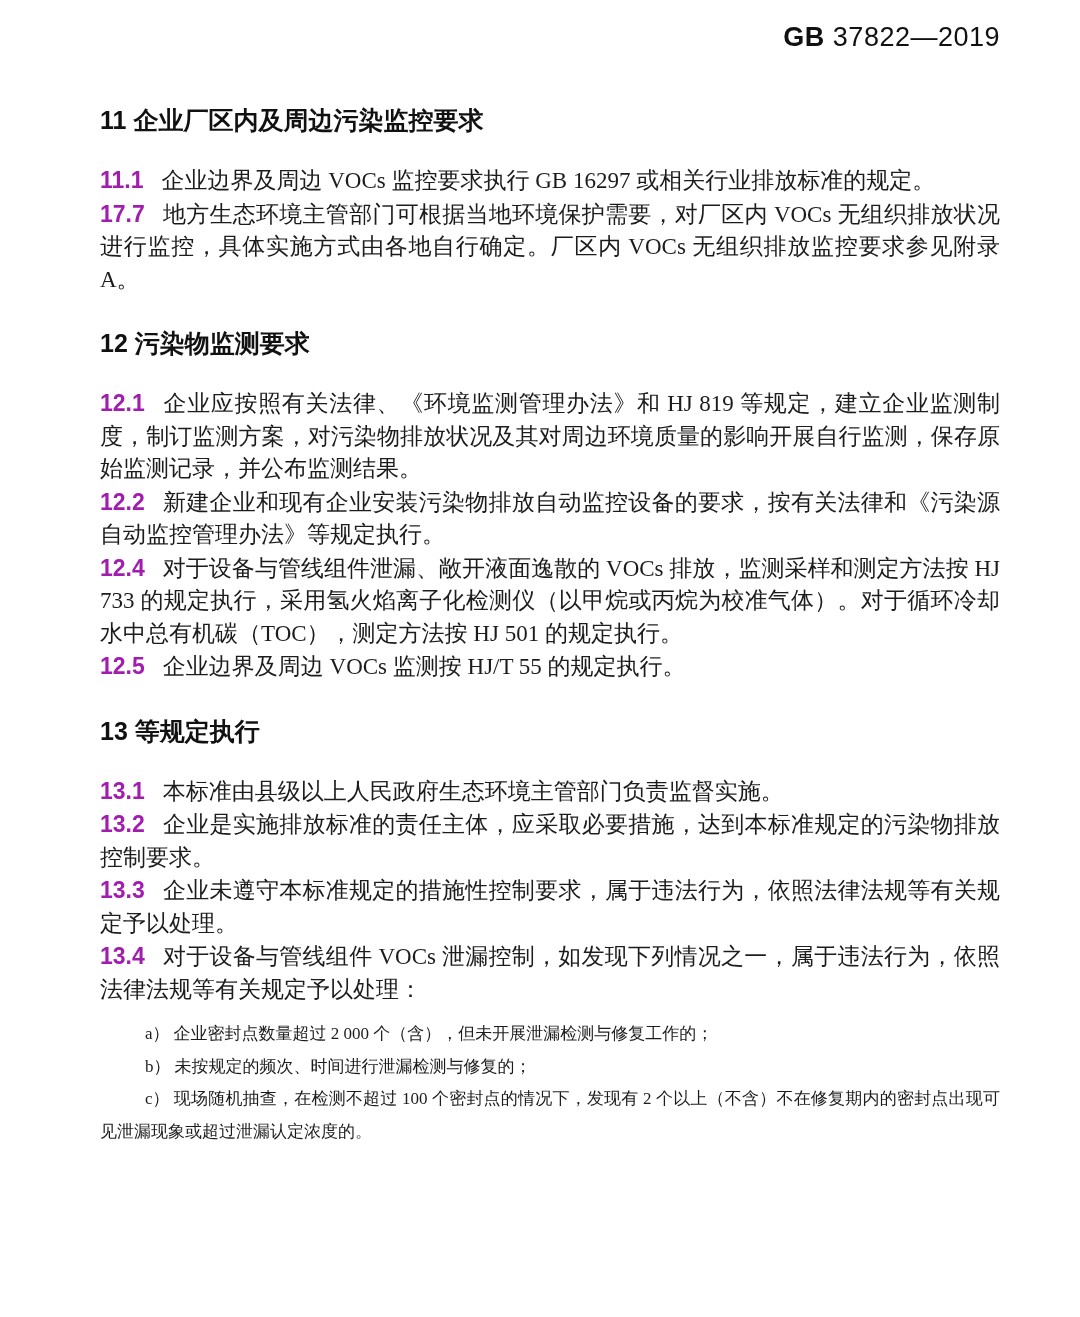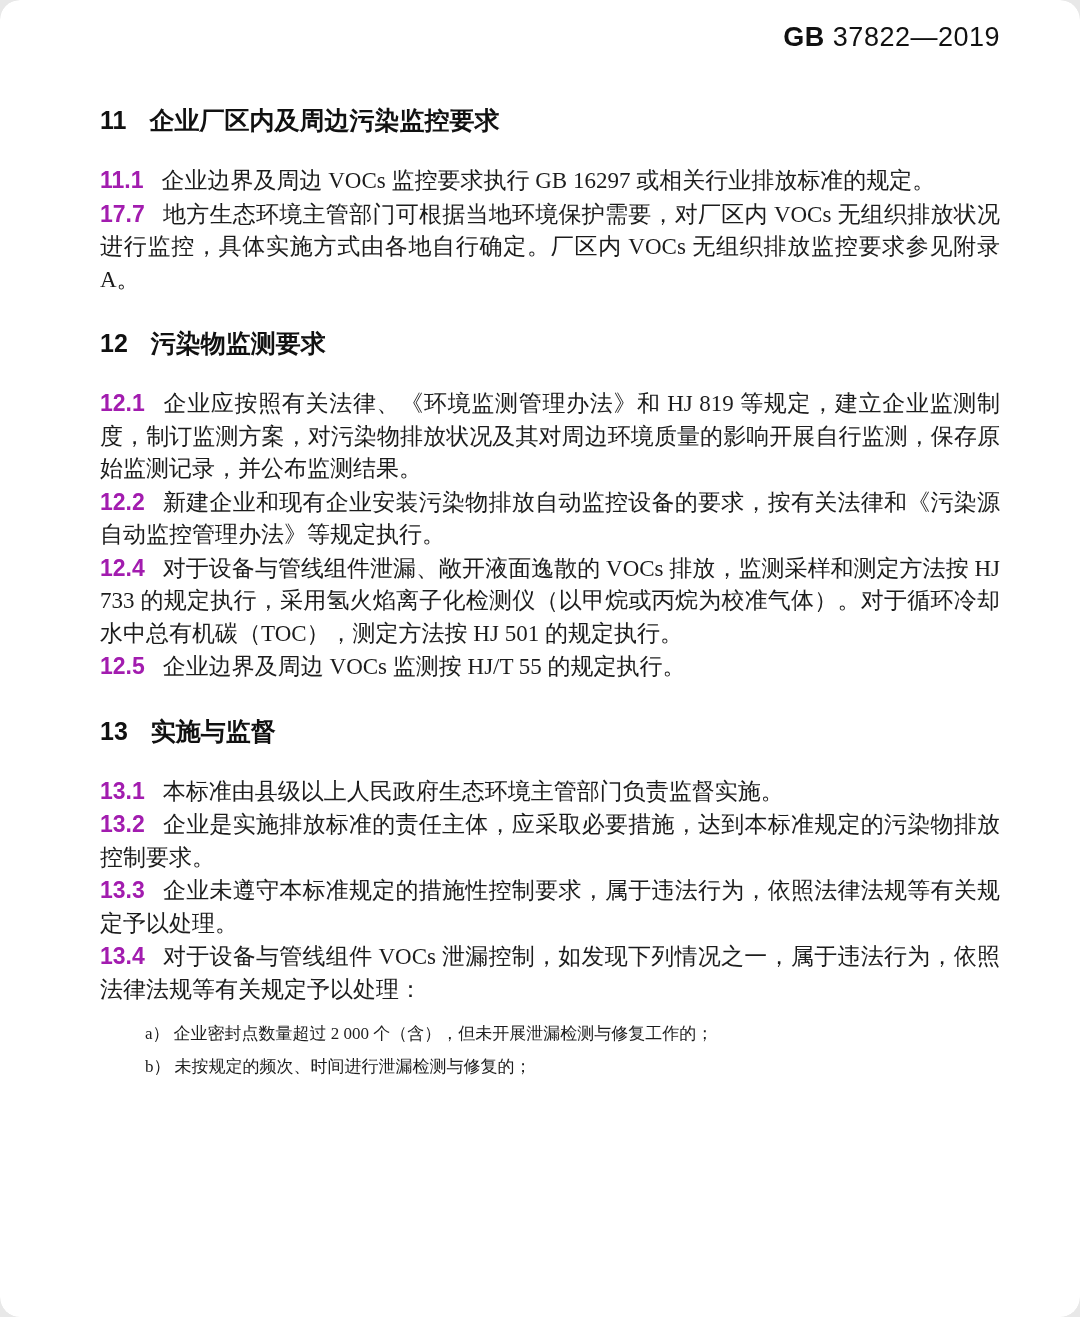--- a/index.html
+++ b/index.html
@@ -1,15 +1,15 @@
 <!DOCTYPE html>
 <html><head>
 <meta charset="utf-8">
 <style>
-  * { margin: 0; padding: 0; box-sizing: border-box; border-radius: 20px; }
+  * { margin: 0; padding: 0; box-sizing: border-box; }
   html, body { background: #e8e8e8; }
   .page {
     position: relative;
     width: 1080px;
     height: 1317px;
     margin: 0 auto;
     background: #ffffff;
     color: #1c1c1c;
     font-family: "Liberation Serif", serif;
     overflow: hidden;
@@ -29,21 +29,21 @@
   }
   .sec-heading {
     font-family: "Liberation Sans", sans-serif;
     font-weight: bold;
     font-size: 25px;
     line-height: 34px;
     color: #111;
     margin: 30px 0 27px 0;
   }
   .sec-heading.first { margin-top: 0; }
-  .sec-heading .sec-num { display: inline-block; margin-right: 16px; }
+  .sec-heading .sec-num { display: inline-block; }
   .para {
     font-size: 23px;
     line-height: 32.5px;
     text-align: justify;
     color: #1c1c1c;
   }
   .para .pnum {
     font-family: "Liberation Sans", sans-serif;
     font-weight: bold;
     display: inline-block;
@@ -95,21 +95,21 @@
     </p>
     <p class="para">
       <span class="pnum">12.4</span><span>对于设备与管线组件泄漏、敞开液面逸散的 VOCs 排放，监测采样和测定方法按 HJ 733 的规定执行，采用氢火焰离子化检测仪（以甲烷或丙烷为校准气体）。对于循环冷却水中总有机碳（TOC），测定方法按 HJ 501 的规定执行。</span>
     </p>
     <p class="para">
       <span class="pnum">12.5</span><span>企业边界及周边 VOCs 监测按 HJ/T 55 的规定执行。</span>
     </p>
 
     <h2 class="sec-heading">
       <span class="sec-num">13</span>
-      <span>实施与监督</span>
+      <span>等规定执行</span>
     </h2>
     <p class="para">
       <span class="pnum">13.1</span><span>本标准由县级以上人民政府生态环境主管部门负责监督实施。</span>
     </p>
     <p class="para">
       <span class="pnum">13.2</span><span>企业是实施排放标准的责任主体，应采取必要措施，达到本标准规定的污染物排放控制要求。</span>
     </p>
     <p class="para">
       <span class="pnum">13.3</span><span>企业未遵守本标准规定的措施性控制要求，属于违法行为，依照法律法规等有关规定予以处理。</span>
     </p>
@@ -117,16 +117,19 @@
       <span class="pnum">13.4</span><span>对于设备与管线组件 VOCs 泄漏控制，如发现下列情况之一，属于违法行为，依照法律法规等有关规定予以处理：</span>
     </p>
 
     <div class="list-block">
       <p class="list-item">
         <span class="li-label">a）</span><span>企业密封点数量超过 2 000 个（含），但未开展泄漏检测与修复工作的；</span>
       </p>
       <p class="list-item">
         <span class="li-label">b）</span><span>未按规定的频次、时间进行泄漏检测与修复的；</span>
       </p>
+      <p class="list-item">
+        <span class="li-label">c）</span><span>现场随机抽查，在检测不超过 100 个密封点的情况下，发现有 2 个以上（不含）不在修复期内的密封点出现可见泄漏现象或超过泄漏认定浓度的。</span>
+      </p>
     </div>
 
   </div>
 </div>
 
 </body></html>

